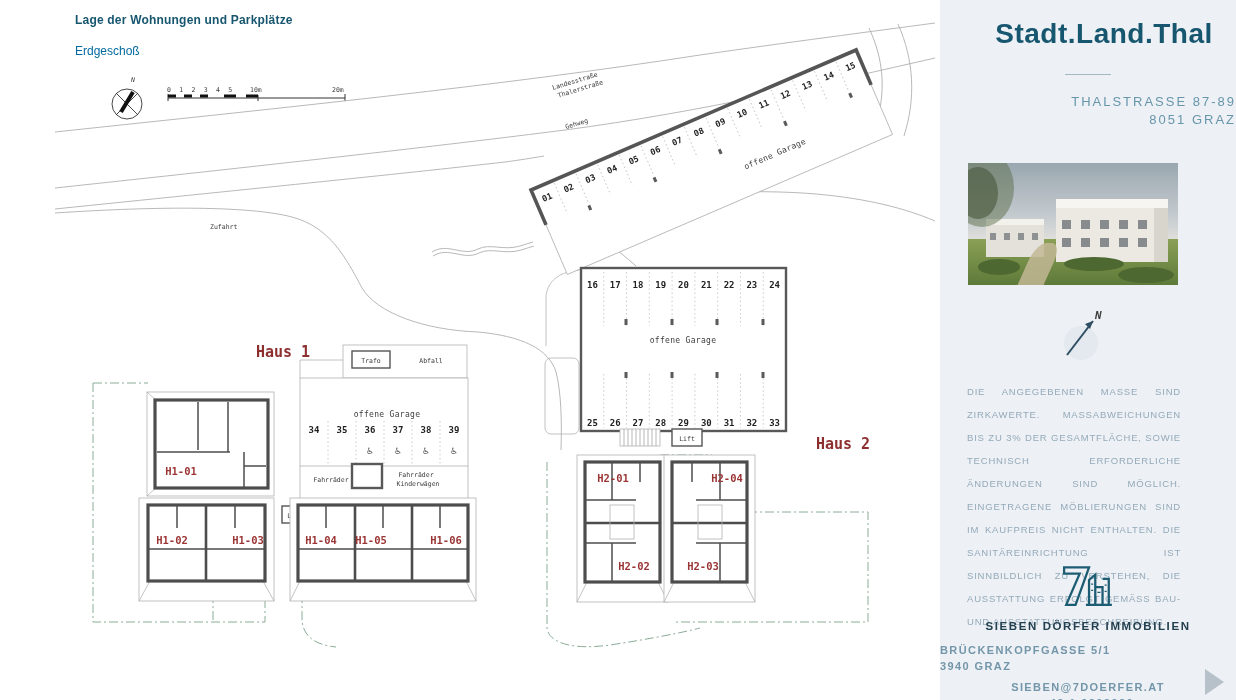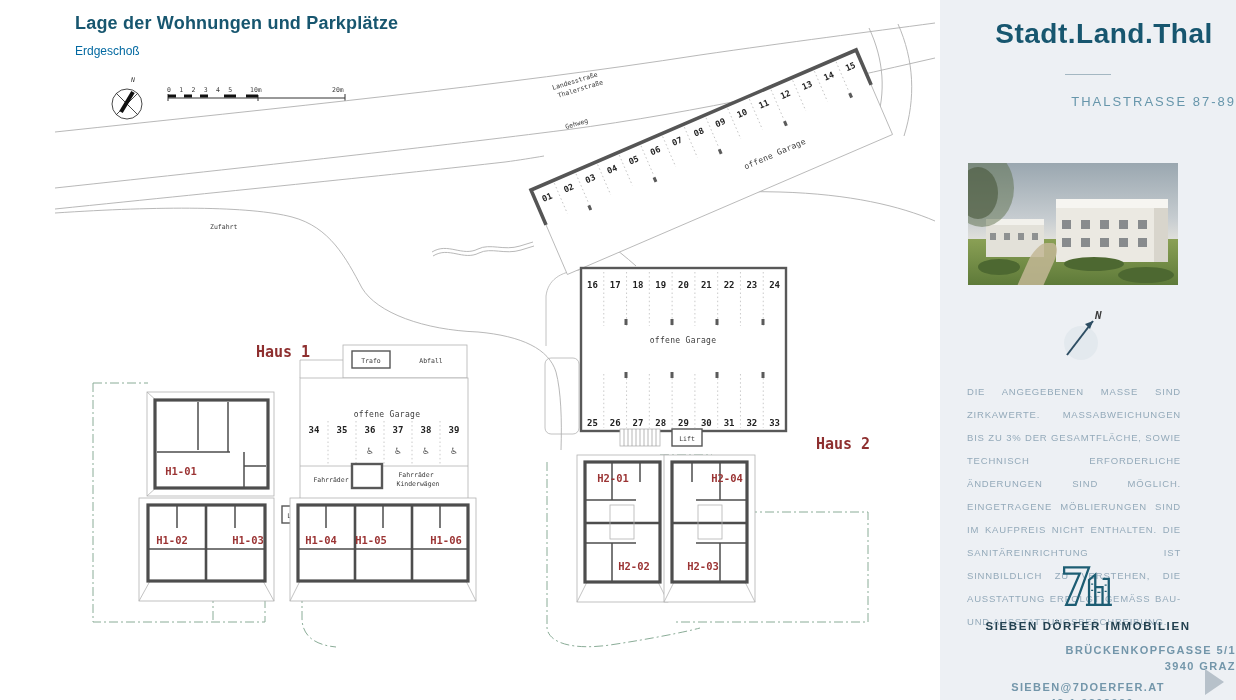--- a/index.html
+++ b/index.html
@@ -1,19 +1,19 @@
 <!DOCTYPE html>
 <html><head>
 <meta charset="utf-8">
 <style>
   html,body{margin:0;padding:0;background:#fff;}
   .stage{position:relative;width:1236px;height:700px;overflow:hidden;background:#ffffff;
          font-family:"Liberation Sans",sans-serif;}
   
-  .plan-title{position:absolute;left:75px;top:13px;font-size:18px;font-weight:bold;color:#17566f;letter-spacing:.2px;}
+  .plan-title{position:absolute;left:75px;top:13px;font-size:12px;font-weight:bold;color:#17566f;letter-spacing:.2px;}
   .plan-subtitle{position:absolute;left:75px;top:44px;font-size:12px;color:#0369a1;}
   
   svg.plan{position:absolute;left:0;top:0;}
   svg text{font-family:"DejaVu Sans Mono",monospace;fill:#3c3c3c;}
   .t-sm{font-size:6.5px;}
   .t-md{font-size:8px;letter-spacing:.3px;}
   g.nums text{font-size:9px;font-weight:bold;fill:#222;text-anchor:middle;}
   g.nums-sm text{font-size:8.5px;font-weight:bold;fill:#222;text-anchor:middle;}
   g.icons text{font-family:"DejaVu Sans",sans-serif;font-size:9px;fill:#555;text-anchor:middle;}
   g.divs line{stroke:#bcbcbc;stroke-width:.8;stroke-dasharray:1.5 2.6;}
@@ -54,21 +54,21 @@
   .ph-tree{position:absolute;border-radius:50%;}
   .ph-hedge{position:absolute;border-radius:50%;background:#4d6831;}
   .ph-path{position:absolute;left:58px;bottom:-4px;width:26px;height:46px;background:#c3b795;
            transform:skewX(-24deg);border-radius:40% 40% 0 0;opacity:.85;}
   .sb-north{position:absolute;top:303px;left:115px;width:64px;height:64px;}
   .sb-disclaimer{position:absolute;top:380px;left:27px;width:214px;font-size:9.5px;line-height:23px;
                  letter-spacing:.8px;color:#94aaba;text-align:justify;}
   .sb-logo{position:absolute;top:556px;left:121px;width:54px;height:52px;}
   .sb-realtor{position:absolute;top:620px;left:0;width:100%;text-align:center;font-size:11.5px;font-weight:bold;
               color:#22404f;letter-spacing:1.6px;}
-  .sb-raddr{position:absolute;top:642px;left:0;width:100%;text-align:right;font-size:11px;font-weight:bold;
+  .sb-raddr{position:absolute;top:642px;left:0;width:100%;text-align:left;font-size:11px;font-weight:bold;
             color:#7396aa;letter-spacing:1.4px;line-height:16px;}
   .sb-contact{position:absolute;top:679px;left:0;width:100%;text-align:center;font-size:11px;font-weight:bold;
               color:#7396aa;letter-spacing:1.4px;line-height:16px;}
   .next-arrow{position:absolute;left:1205px;top:669px;width:0;height:0;cursor:pointer;
               border-left:19px solid #b7c1ca;border-top:13px solid transparent;border-bottom:13px solid transparent;}
 </style>
 </head>
 <body>
 
 <div class="stage">
@@ -315,20 +315,21 @@
       <text x="727" y="482" class="lbl-unit">H2-04</text>
       <text x="703" y="570" class="lbl-unit">H2-03</text>
     </g>
   </svg>
 
   <div class="sidebar">
     <div class="sb-brand">Stadt.Land.Thal</div>
     <div class="sb-divider"></div>
     <div class="sb-address">
       <div>THALSTRASSE 87-89</div>
+      <div>8051 GRAZ</div>
     </div>
 
     <div class="sb-photo">
       <div class="ph-ground"></div>
       <div class="ph-bld-main">
         <div class="win" style="top:12px;"></div>
         <div class="win" style="top:30px;"></div>
       </div>
       <div class="ph-bld-left">
         <div class="win" style="top:8px;"></div>

